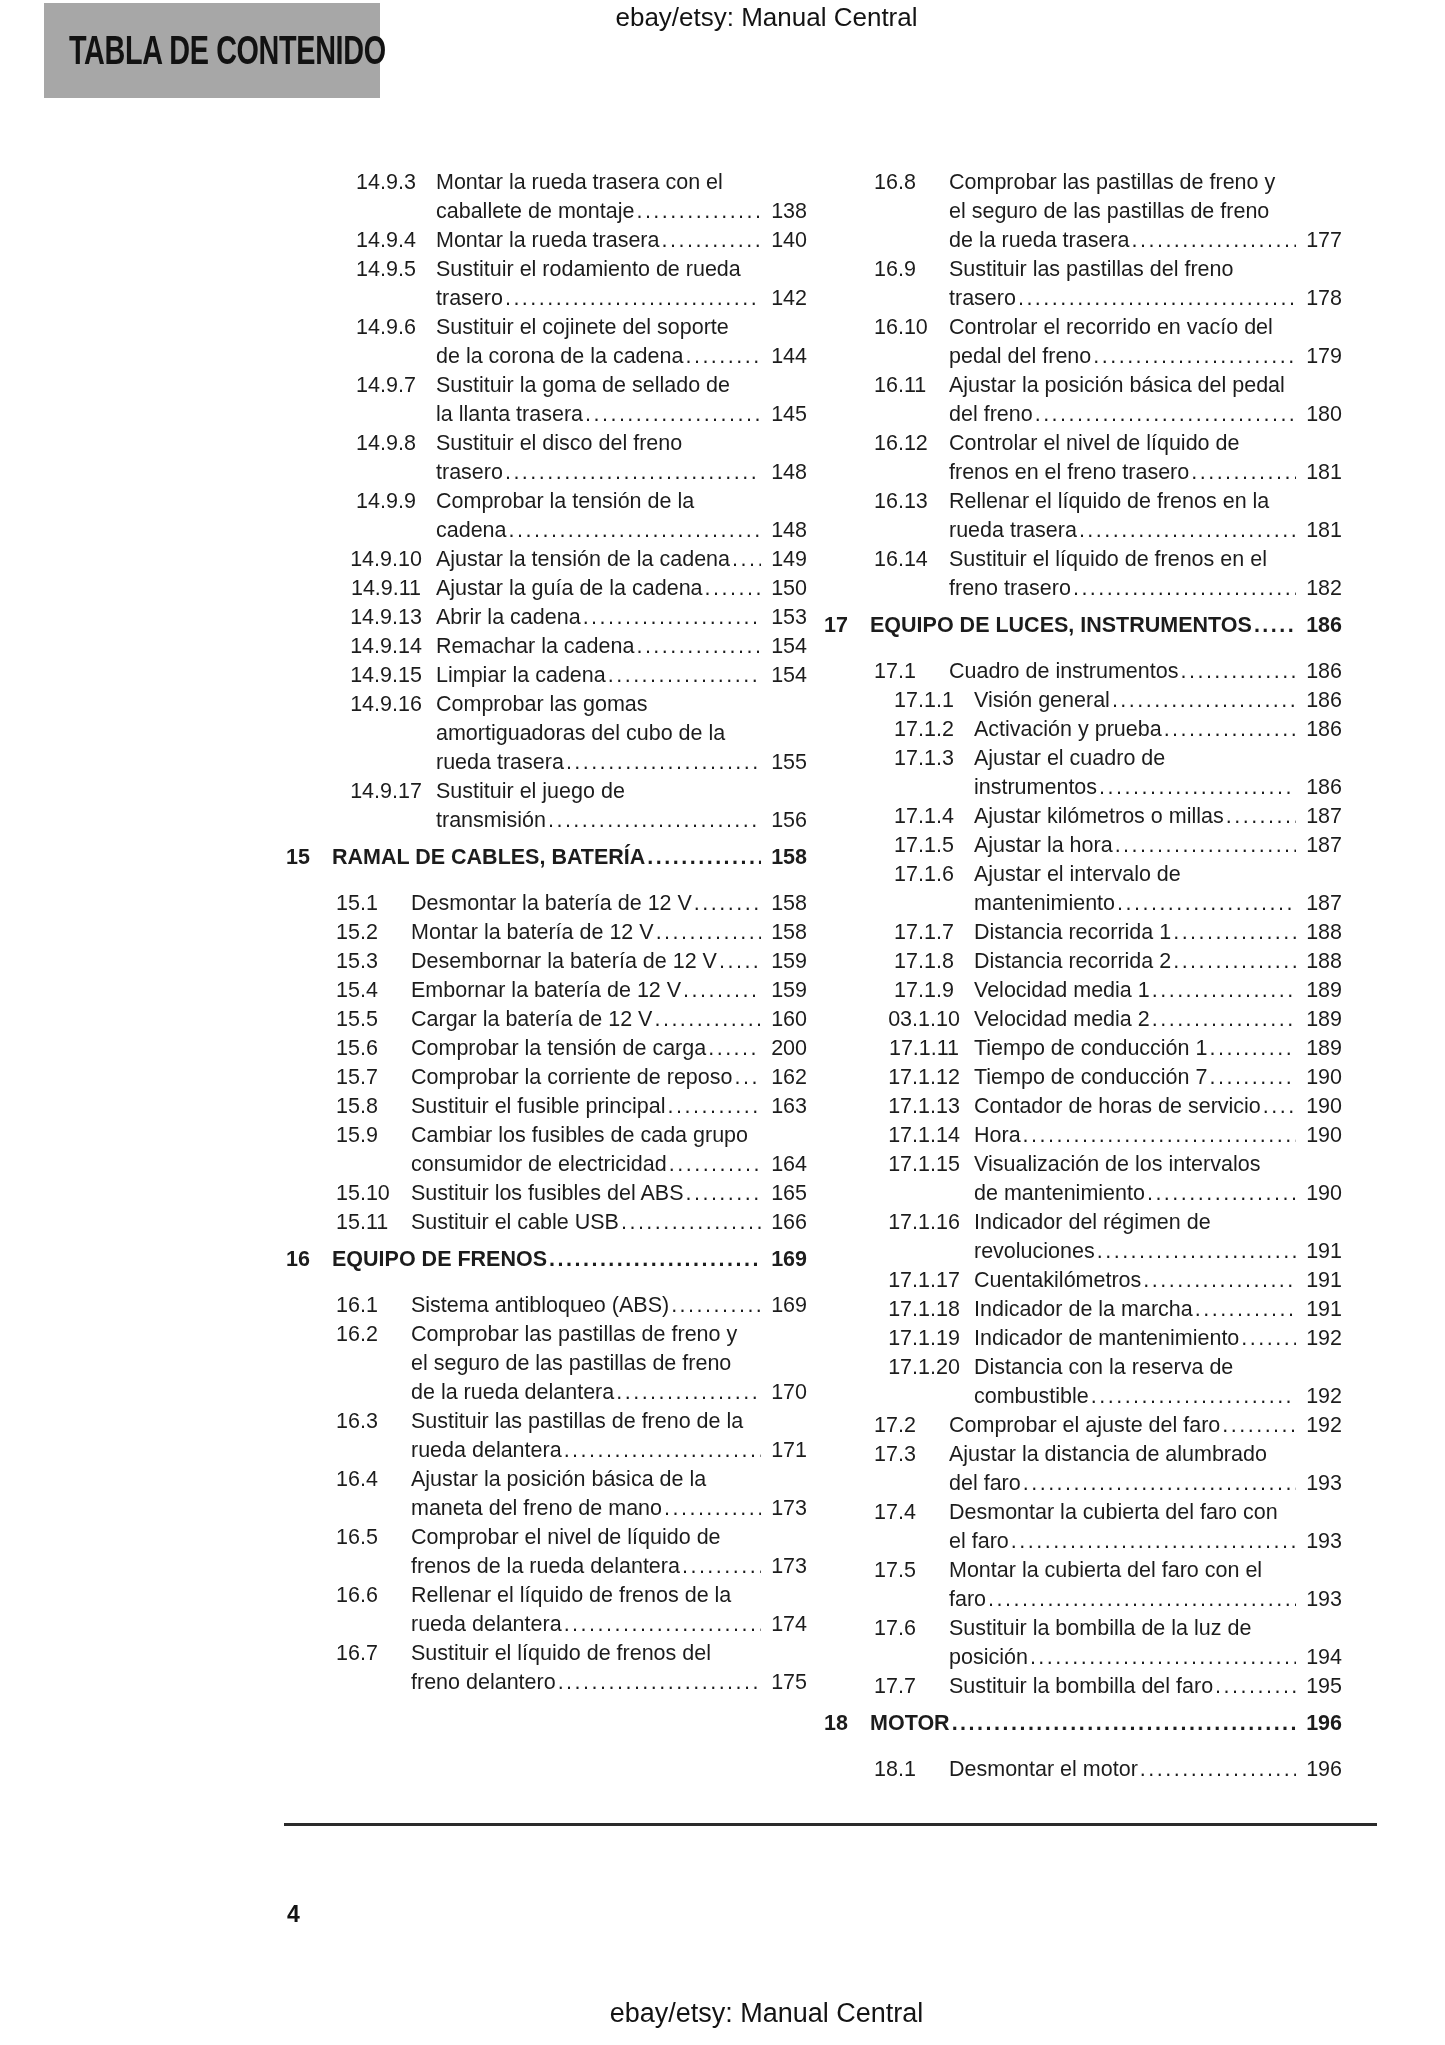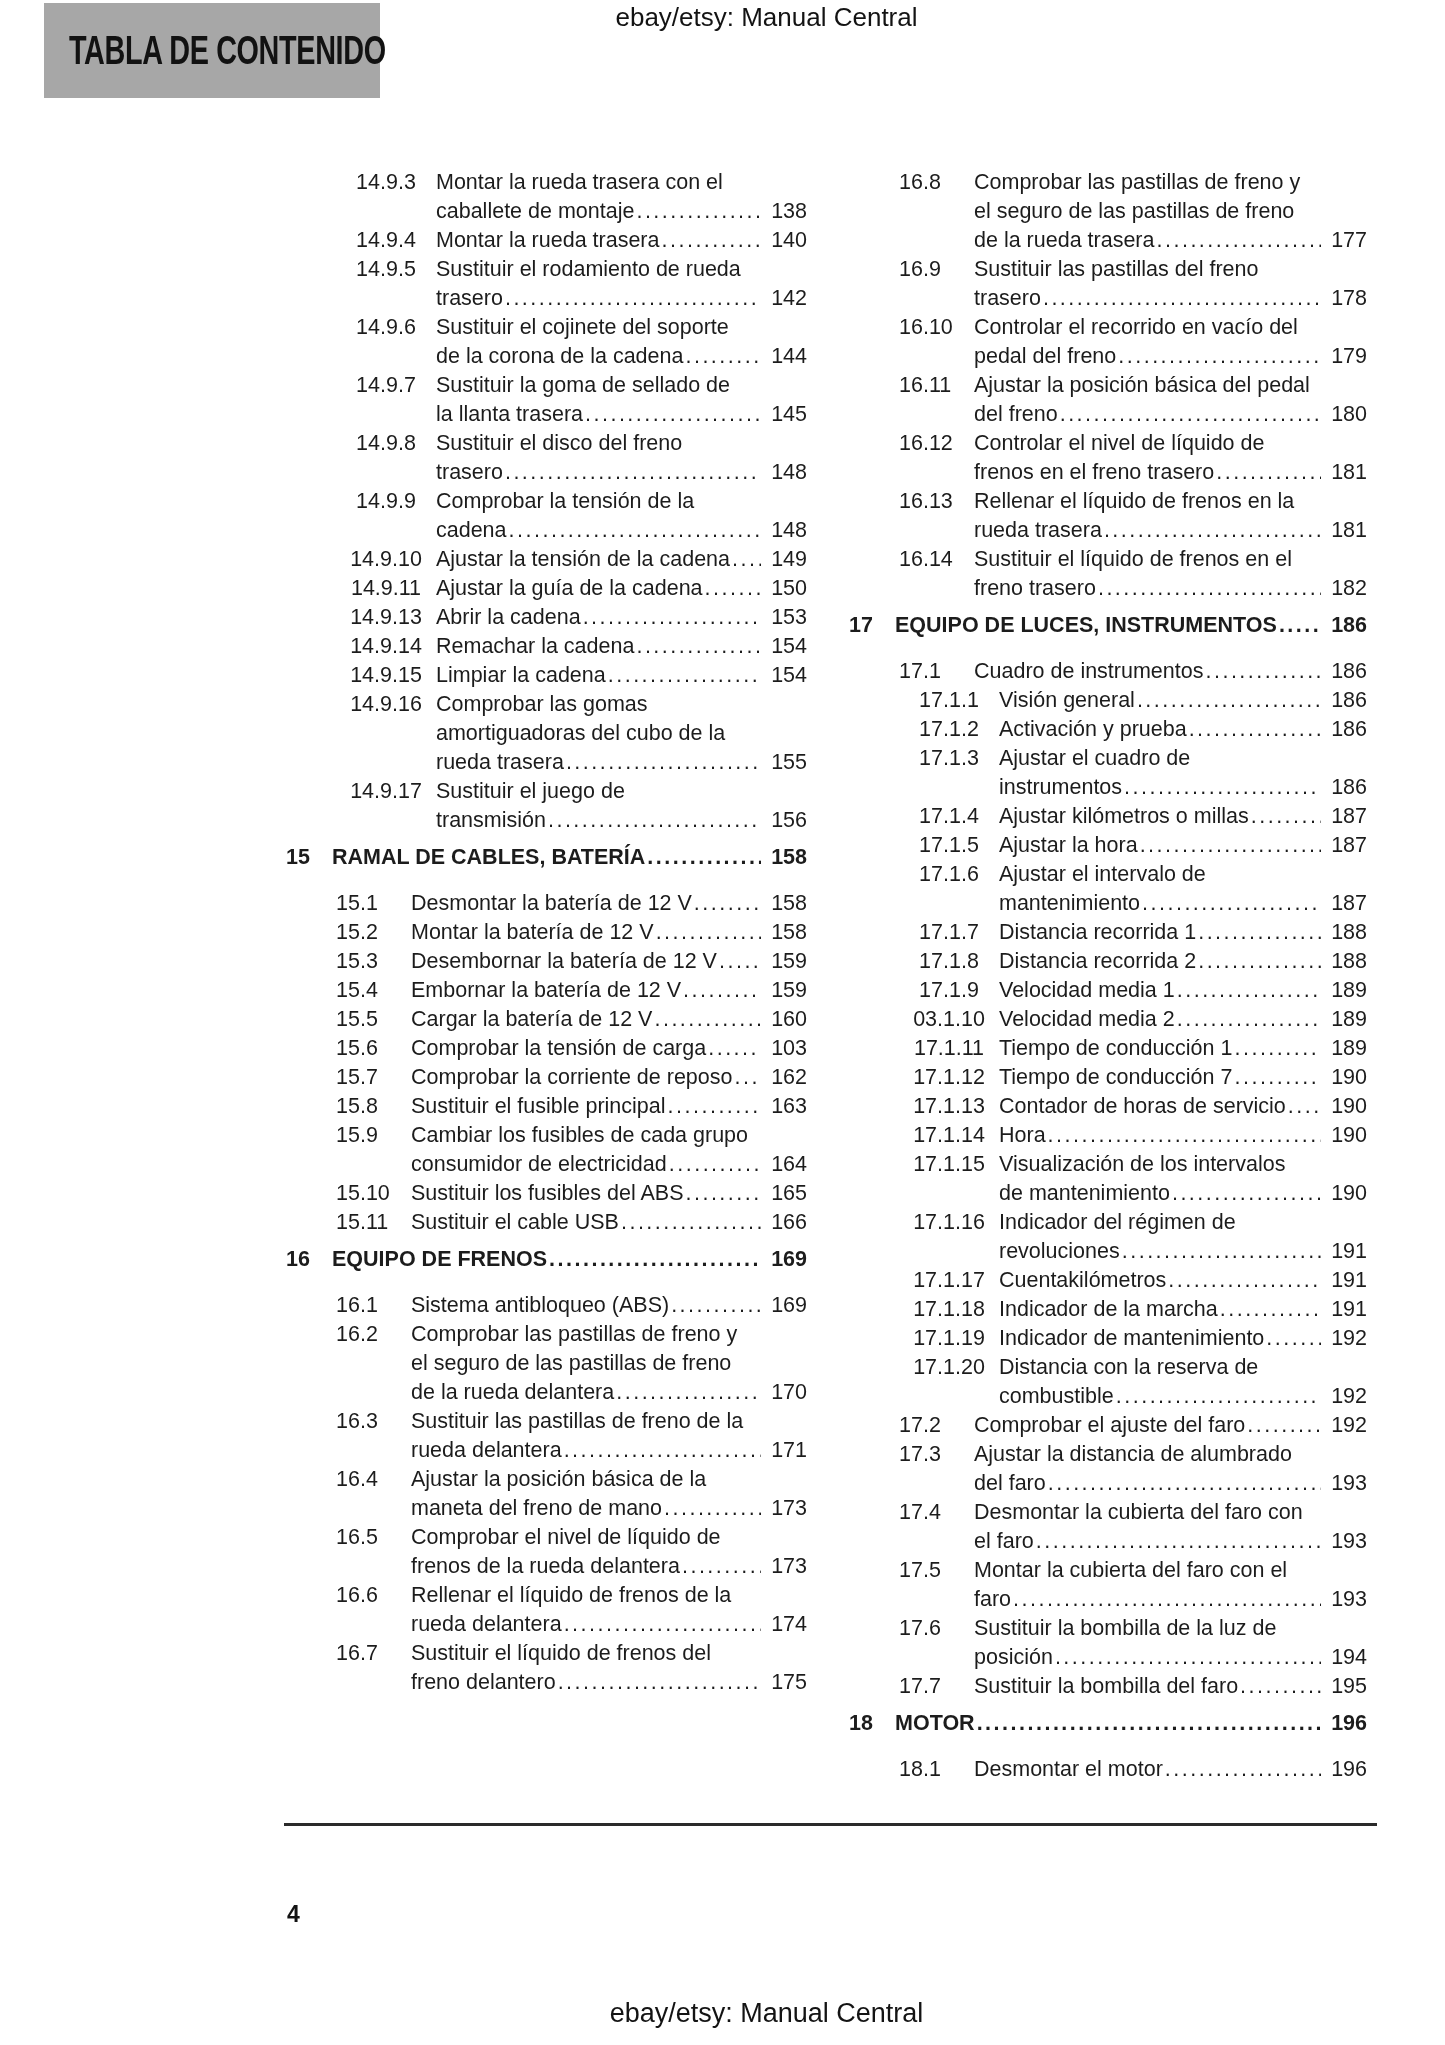--- a/index.html
+++ b/index.html
@@ -29,21 +29,21 @@
   }
   .brand-top {
     position:absolute; left:0; right:0; top:2px;
     text-align:center;
     font-size:26px; color:#131313;
   }
 
   
   .col { position:absolute; top:168px; font-size:21.5px; line-height:29px; }
   .col-left  { left:242px; width:521px; }
-  .col-right { left:805px; width:518px; }
+  .col-right { left:780px; width:518px; }
 
   .entry { display:flex; }
   .entry .num { flex:none; white-space:nowrap; }
   .lvl1 { margin-top:8px; margin-bottom:17px;font-weight:bold; }
   .lvl1 .num { width:46px; }
   .lvl2, .lvl3 { padding-left:50px; }
   .lvl2 .num { width:75px; }
   .lvl3 .num { width:100px;text-align:center; }
   .entry .body { flex:1 1 auto; min-width:0; }
   .line { display:flex; align-items:baseline; white-space:nowrap; }
@@ -308,21 +308,21 @@
             <span class="page-num">160</span>
           </span>
         </span>
       </div>
       <div class="entry lvl2">
         <span class="num">15.6</span>
         <span class="body">
           <span class="line last">
             <span class="txt">Comprobar la tensión de carga</span>
             <span class="dots"></span>
-            <span class="page-num">103</span>
+            <span class="page-num">200</span>
           </span>
         </span>
       </div>
       <div class="entry lvl2">
         <span class="num">15.7</span>
         <span class="body">
           <span class="line last">
             <span class="txt">Comprobar la corriente de reposo</span>
             <span class="dots"></span>
             <span class="page-num">162</span>

